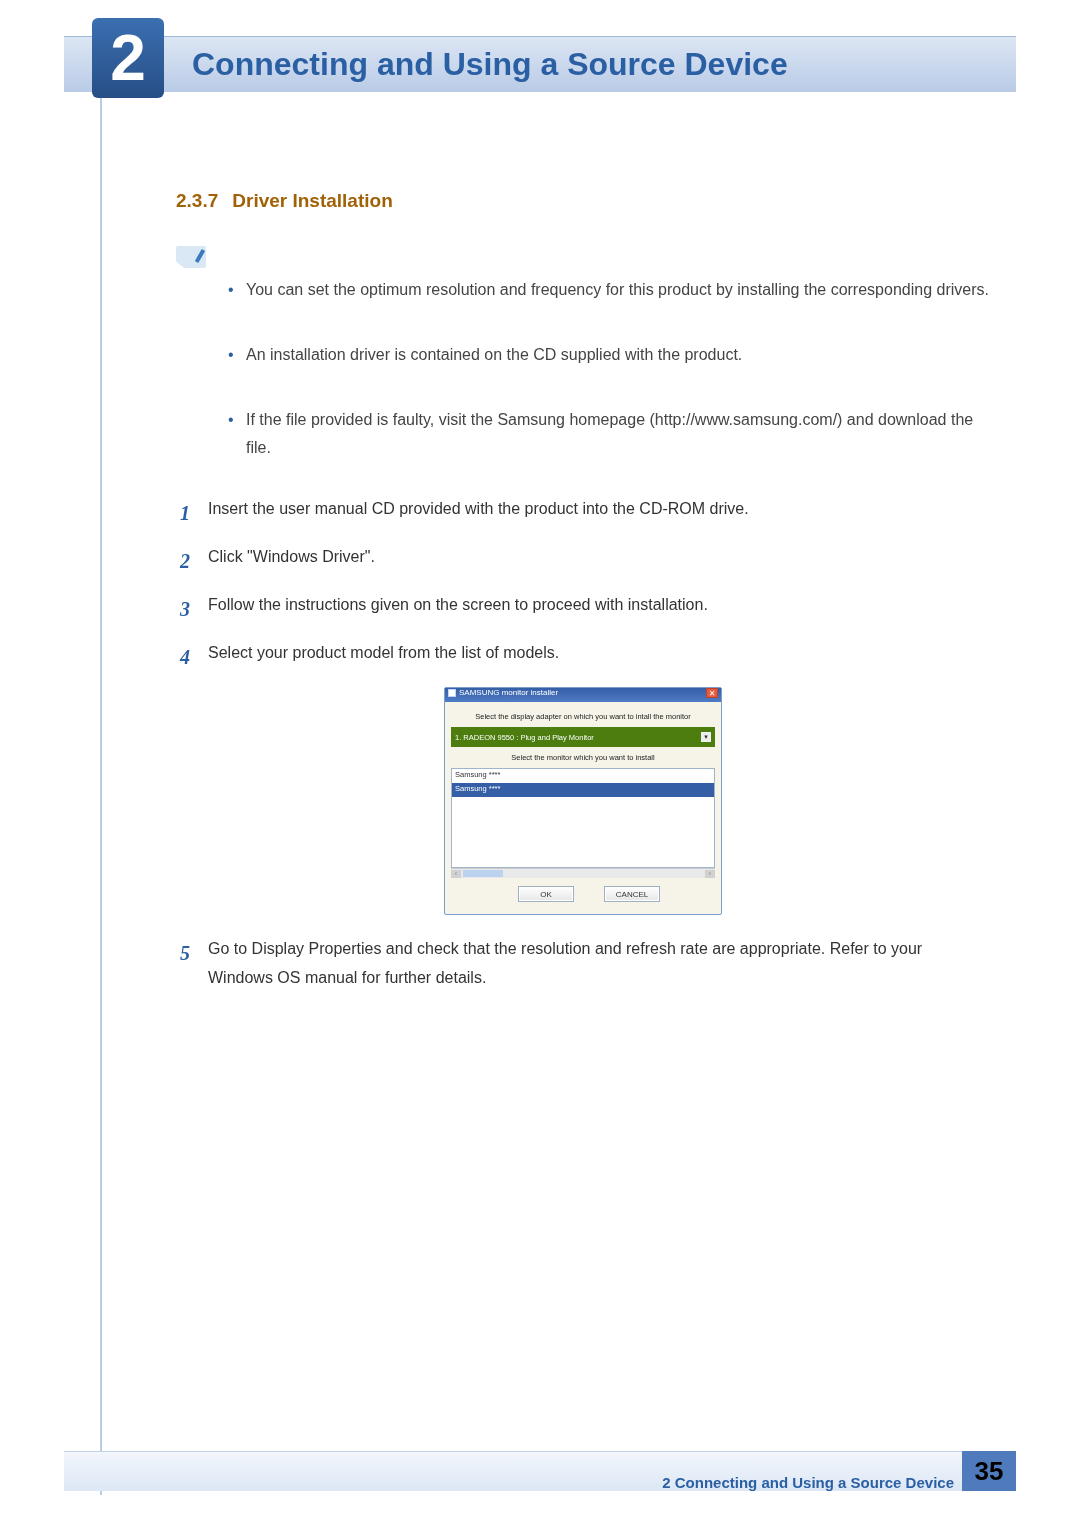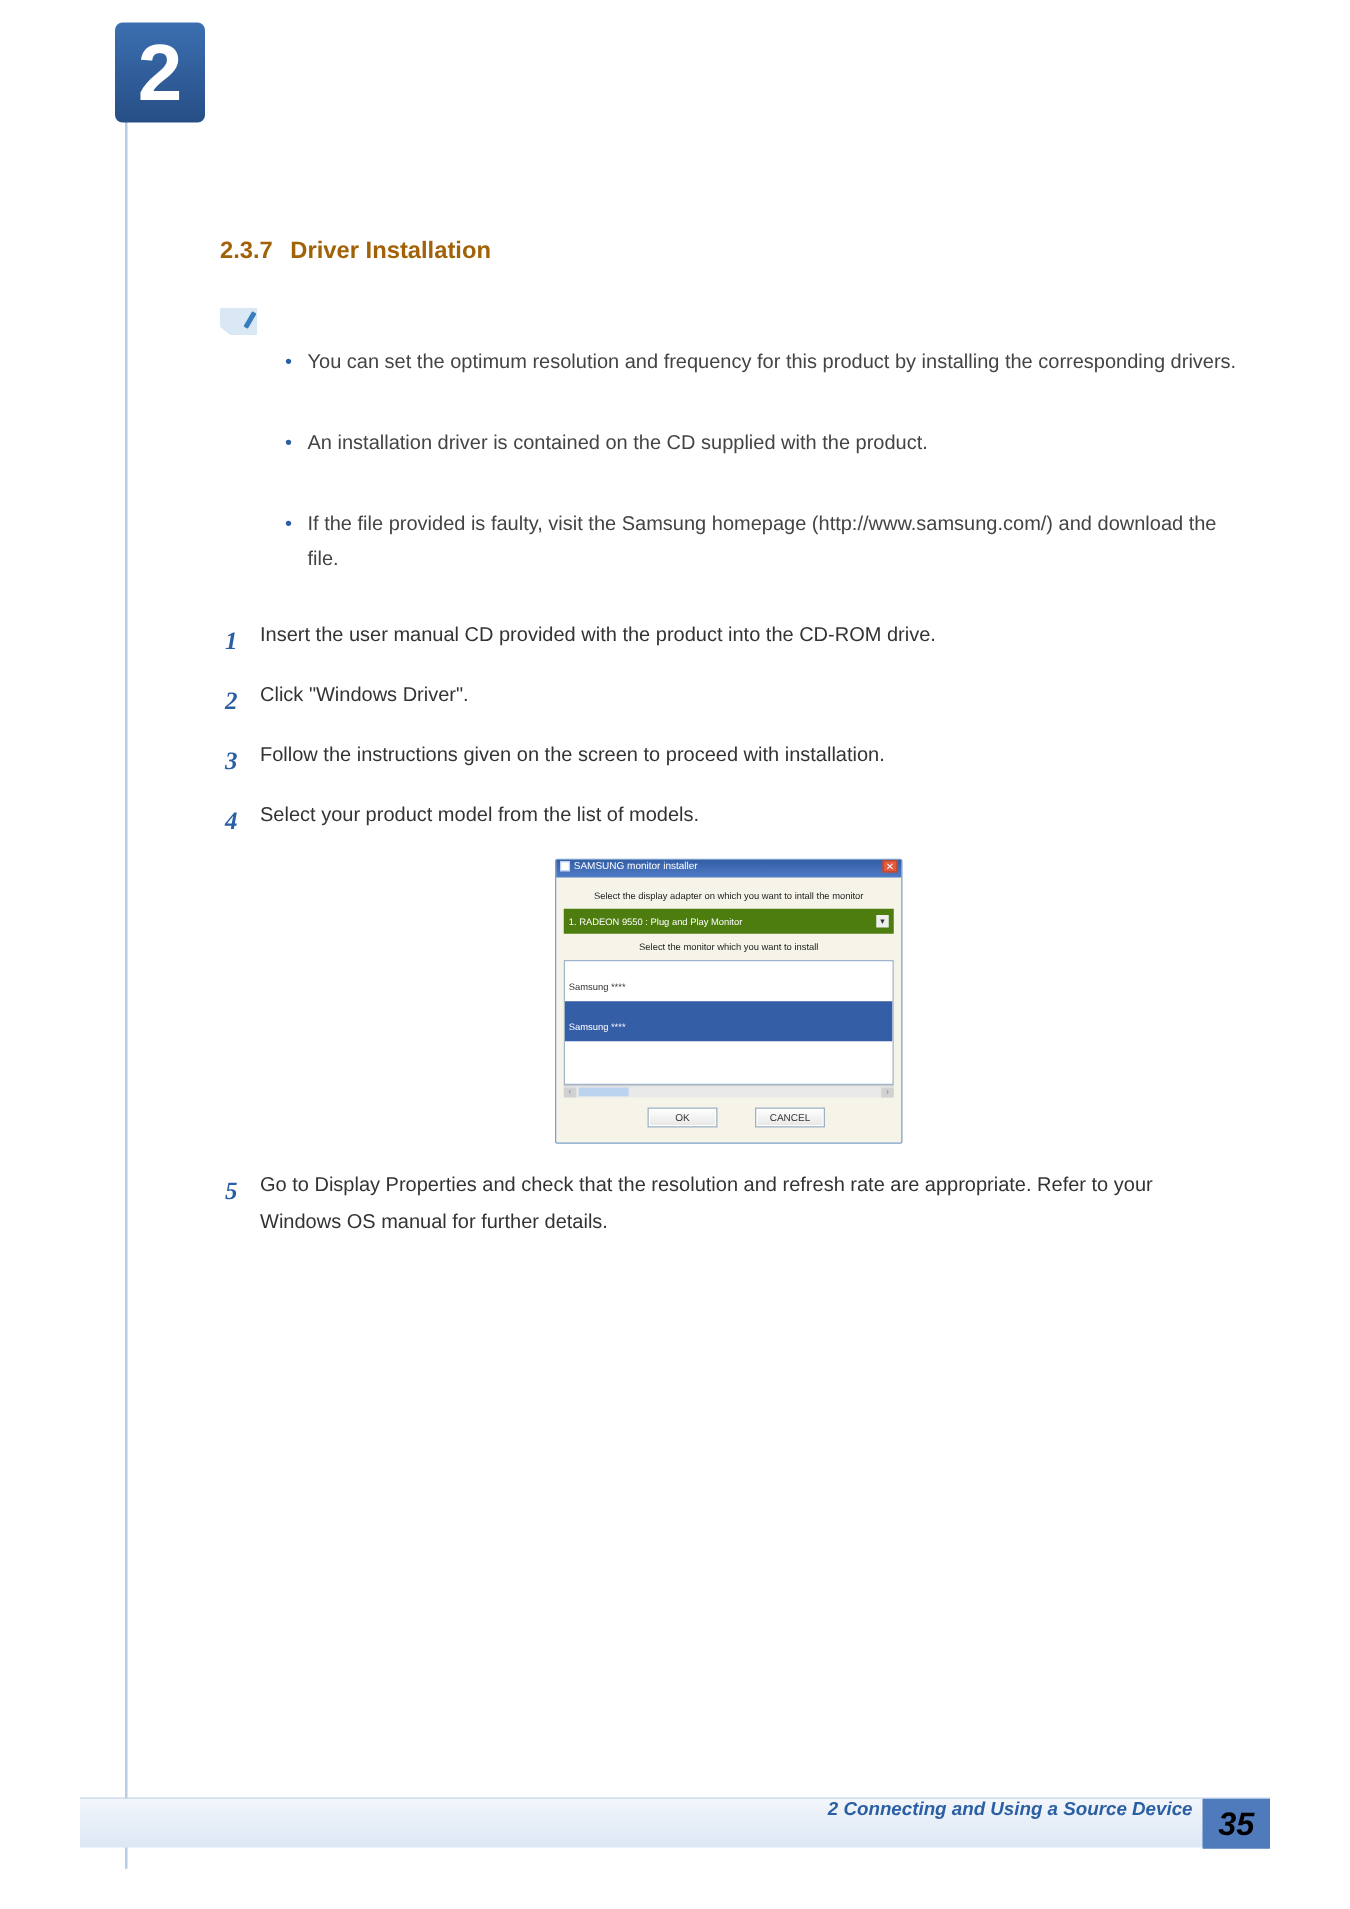--- a/index.html
+++ b/index.html
@@ -78,55 +78,57 @@
   .installer-body .prompt { font-size: 7.5px; text-align: center; color: #222; margin: 6px 0; }
   .adapter-select {
     height: 20px; background: #4d7c0f; color: #fff; font-size: 7.5px;
     display: flex; align-items: center; padding: 0 4px; justify-content: space-between;
   }
   .adapter-select .dd { width: 10px; height: 10px; background: #eee; color: #333; display: flex; align-items: center; justify-content: center; font-size: 7px; }
   .monitor-list {
     border: 1px solid #9eb5cc; background: #fff; height: 100px; margin-top: 2px;
     overflow: hidden;
   }
-  .monitor-list .item { font-size: 7.5px; padding: 16px 3px; height: 14px; line-height: 10px; }
+  .monitor-list .item { font-size: 7.5px; padding: 1px 3px; height: 14px; line-height: 10px; }
   .monitor-list .item.sel { background: #345ea5; color: #fff; }
   .h-scroll { height: 10px; background: #e9e9e9; border-top: 1px solid #ccc; display: flex; justify-content: space-between; align-items: center; }
   .h-scroll .arrow { width: 10px; height: 8px; background: #d1d1d1; color: #888; display: flex; align-items: center; justify-content: center; font-size: 7px; }
   .h-scroll .thumb { width: 40px; height: 7px; background: #bcd3ef; margin-left: 2px; }
   .h-scroll .track { flex: 1; display: flex; align-items: center; }
   .btn-row { display: flex; justify-content: center; gap: 18px; padding: 8px 0; }
   .win-btn {
     border: 1px solid #9db1c5; background: linear-gradient(#fff,#e6e6e6);
     font-size: 8px; color: #333; width: 56px; height: 16px;
     display: flex; align-items: center; justify-content: center; box-shadow: inset 0 0 0 1px #fff; margin-left: 12px;
   }
 
   
   .footer {
-    position: absolute; bottom: 49px; left: 64px; right: 64px; height: 40px;
-    display: flex; justify-content: flex-end; align-items: flex-start;
+    position: absolute; bottom: 36px; left: 64px; right: 64px; height: 40px;
+    display: flex; justify-content: flex-end; align-items: flex-end;
     background: linear-gradient(to bottom, #f3f6fb, #dce7f5);
     border-top: 1px solid #c1d3ea;
-    font-style: italic;
   }
   .footer-text { font-size: 15px; color: #2a5fa3; font-weight: 700; margin-right: 8px; }
   .page-number {
     background: #4f7bbd; color: #000000; font-size: 26px; font-weight: 700;
     width: 54px; height: 40px; display: flex; align-items: center; justify-content: center;
   }
 
   .left-rule { position: absolute; left: 100px; top: 32px; bottom: 32px; width: 2px; background: #b8cce4; }
 </style>
 </head>
 <body>
 
 <div class="page">
   <div class="left-rule"></div>
 
+  <div class="header-bar">
+    <span class="chapter-title">Connecting and Using a Source Device</span>
+  </div>
   <div class="chapter-badge">
     <span class="num">2</span>
   </div>
 
   <div class="section">
     <div class="section-heading">
       <span class="num">2.3.7</span>
       <span class="title">Driver Installation</span>
     </div>
 

